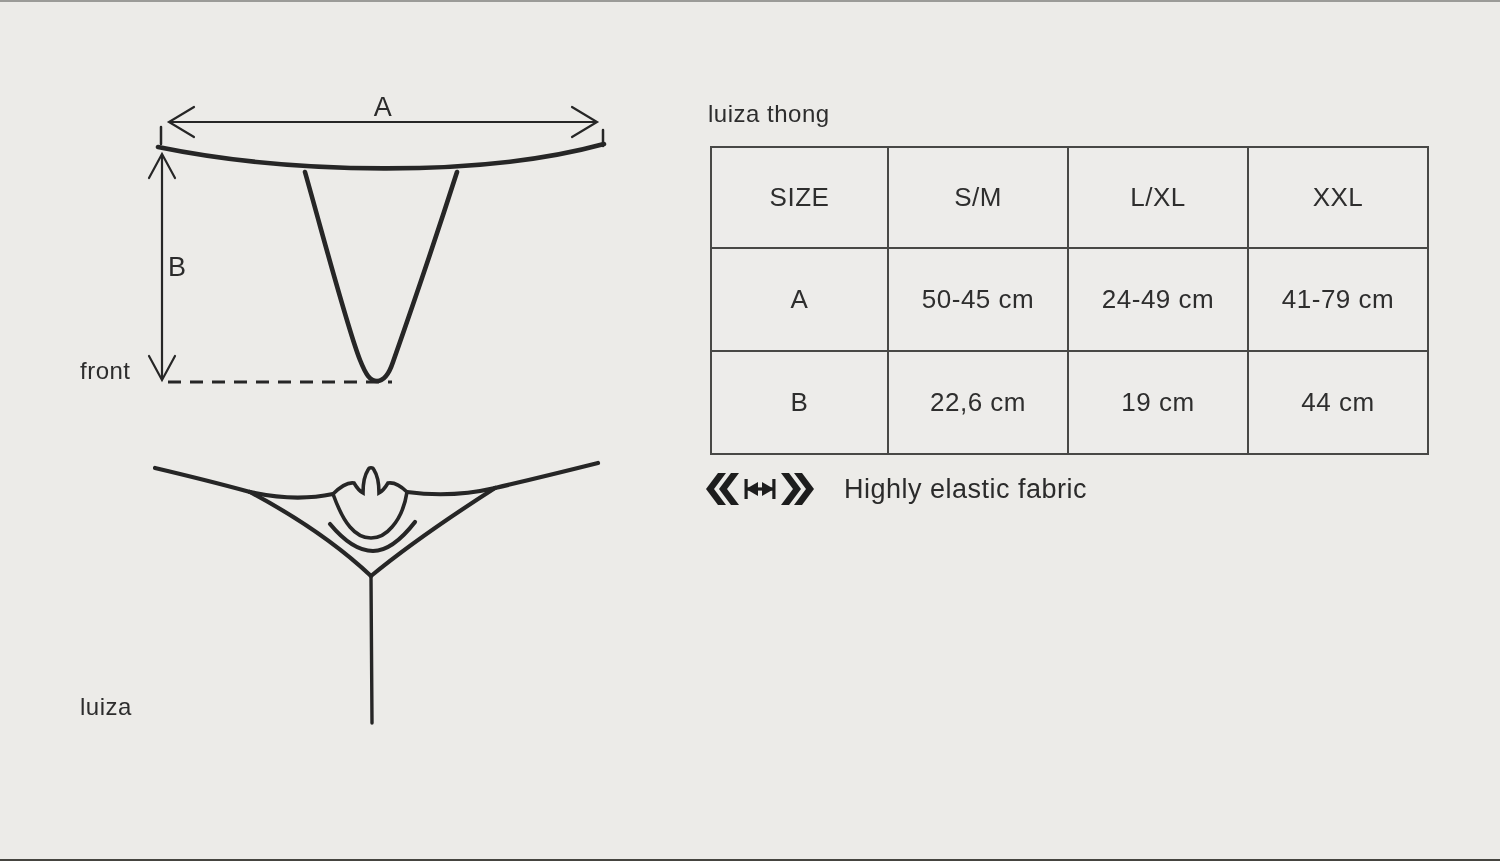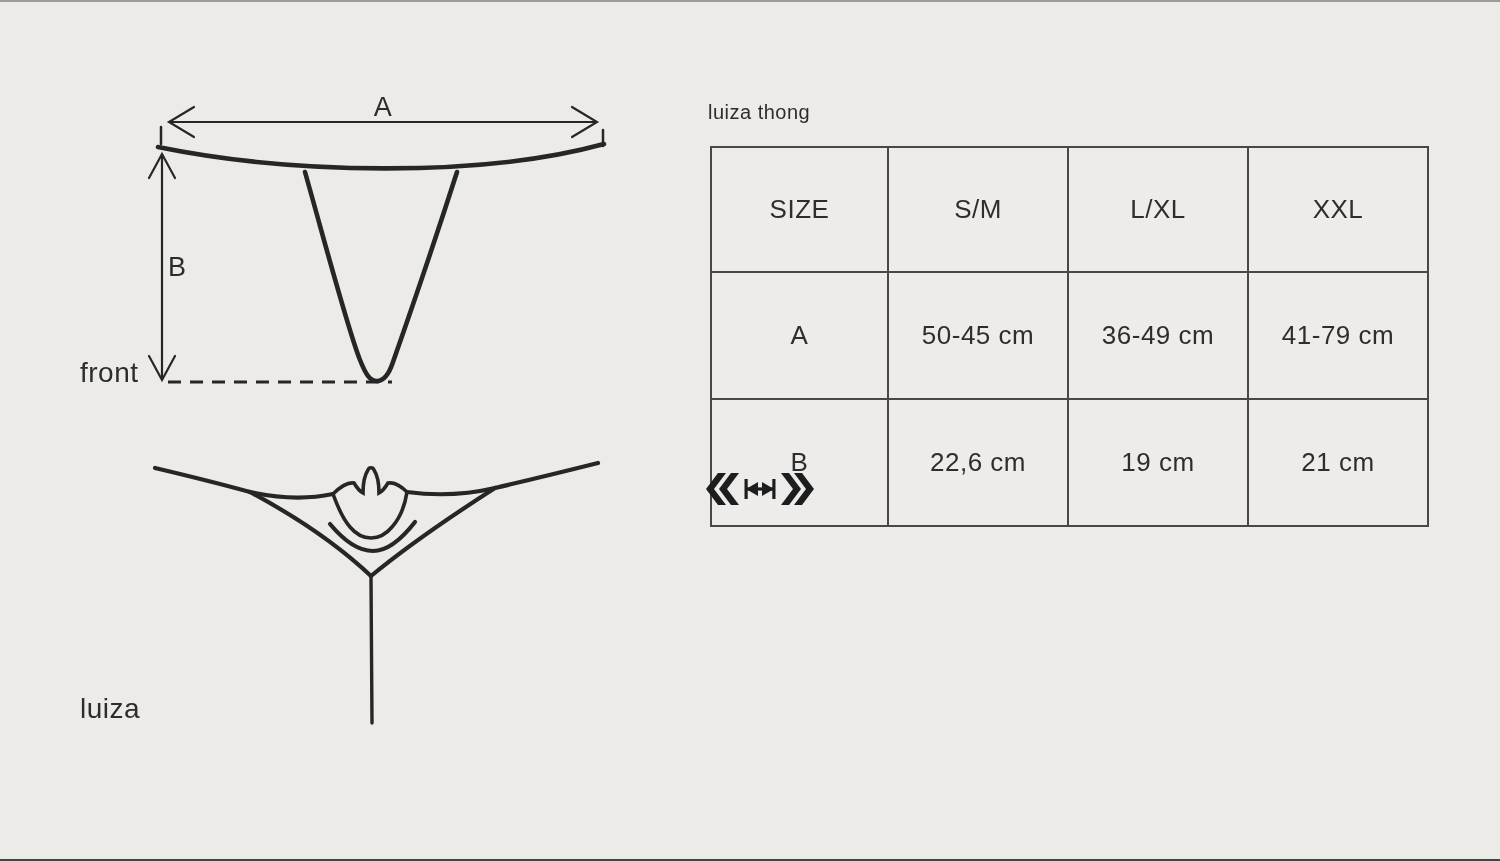--- a/index.html
+++ b/index.html
@@ -13,51 +13,51 @@
     margin:0 auto;
     background:#ecebe8;
     overflow:hidden;
   }
   .edge-top{position:absolute;left:0;top:0;width:100%;height:2px;background:#9b9b98;}
   .edge-bottom{position:absolute;left:0;bottom:0;width:100%;height:2px;background:#45443f;}
 
   .lbl{
     position:absolute;
     color:#2d2d2d;
-    font-size:28px;
+    font-size:24px;
     letter-spacing:.5px;
     white-space:nowrap;
     line-height:1;
   }
   .dim-lbl{font-size:27px;color:#2b2b2b;}
 
   #front-svg{position:absolute;left:60px;top:85px;}
   #back-svg{position:absolute;left:60px;top:450px;}
 
-  #product-title{left:708px;top:102px;font-size:20px;}
+  #product-title{left:708px;top:102px;font-size:24px;}
   #front-label{left:80px;top:359px;}
   #back-label{left:80px;top:695px;}
   #dim-a-label{left:358px;top:94px;width:50px;text-align:center;}
   #dim-b-label{left:168px;top:254px;}
 
   
   #size-table{
     position:absolute;left:710px;top:146px;
     border-collapse:collapse;
     table-layout:fixed;
     width:717px;
   }
   #size-table td{
     border:2px solid #484846;
     text-align:center;
     vertical-align:middle;
     font-size:26px;
     color:#2e2e2e;
     letter-spacing:.5px;
-    padding:12px;
+    padding:0;
     background:#edecea;
   }
   #size-table col.c0{width:177px;}
   #size-table col.c1{width:180px;}
   #size-table col.c2{width:180px;}
   #size-table col.c3{width:180px;}
   #size-table tr.hdr td{height:99px;}
   #size-table tr.data td{height:101px;}
 
   
@@ -152,40 +152,41 @@
     <tbody>
         <tr class="hdr">
       <td>SIZE</td>
       <td>S/M</td>
       <td>L/XL</td>
       <td>XXL</td>
     </tr>
     <tr class="data">
       <td>A</td>
       <td>50-45 cm</td>
-      <td>36-49 cm</td>
+      <td>24-49 cm</td>
       <td>41-79 cm</td>
     </tr>
     <tr class="data">
       <td>B</td>
       <td>22,6 cm</td>
       <td>19 cm</td>
-      <td>21 cm</td>
+      <td>44 cm</td>
     </tr>
   </tbody>
     </table>
 
   <div id="elastic-note">
     <svg class="icon" viewBox="0 0 108 34" width="108" height="34">
       <g fill="#1d1d1d">
         <polygon points="12,1 20,1 8,17 20,33 12,33 0,17"></polygon>
         <polygon points="25,1 33,1 21,17 33,33 25,33 13,17"></polygon>
         <rect x="38.5" y="7" width="3.2" height="20"></rect>
         <rect x="66.3" y="7" width="3.2" height="20"></rect>
         <rect x="40" y="15.4" width="28" height="3.2"></rect>
         <polygon points="40,17 52,10 52,24"></polygon>
         <polygon points="68,17 56,10 56,24"></polygon>
         <polygon points="96,1 88,1 100,17 88,33 96,33 108,17"></polygon>
         <polygon points="83,1 75,1 87,17 75,33 83,33 95,17"></polygon>
       </g>
     </svg>
+    <span class="txt">Highly elastic fabric</span>
   </div>
 </div>
 
 </body></html>

